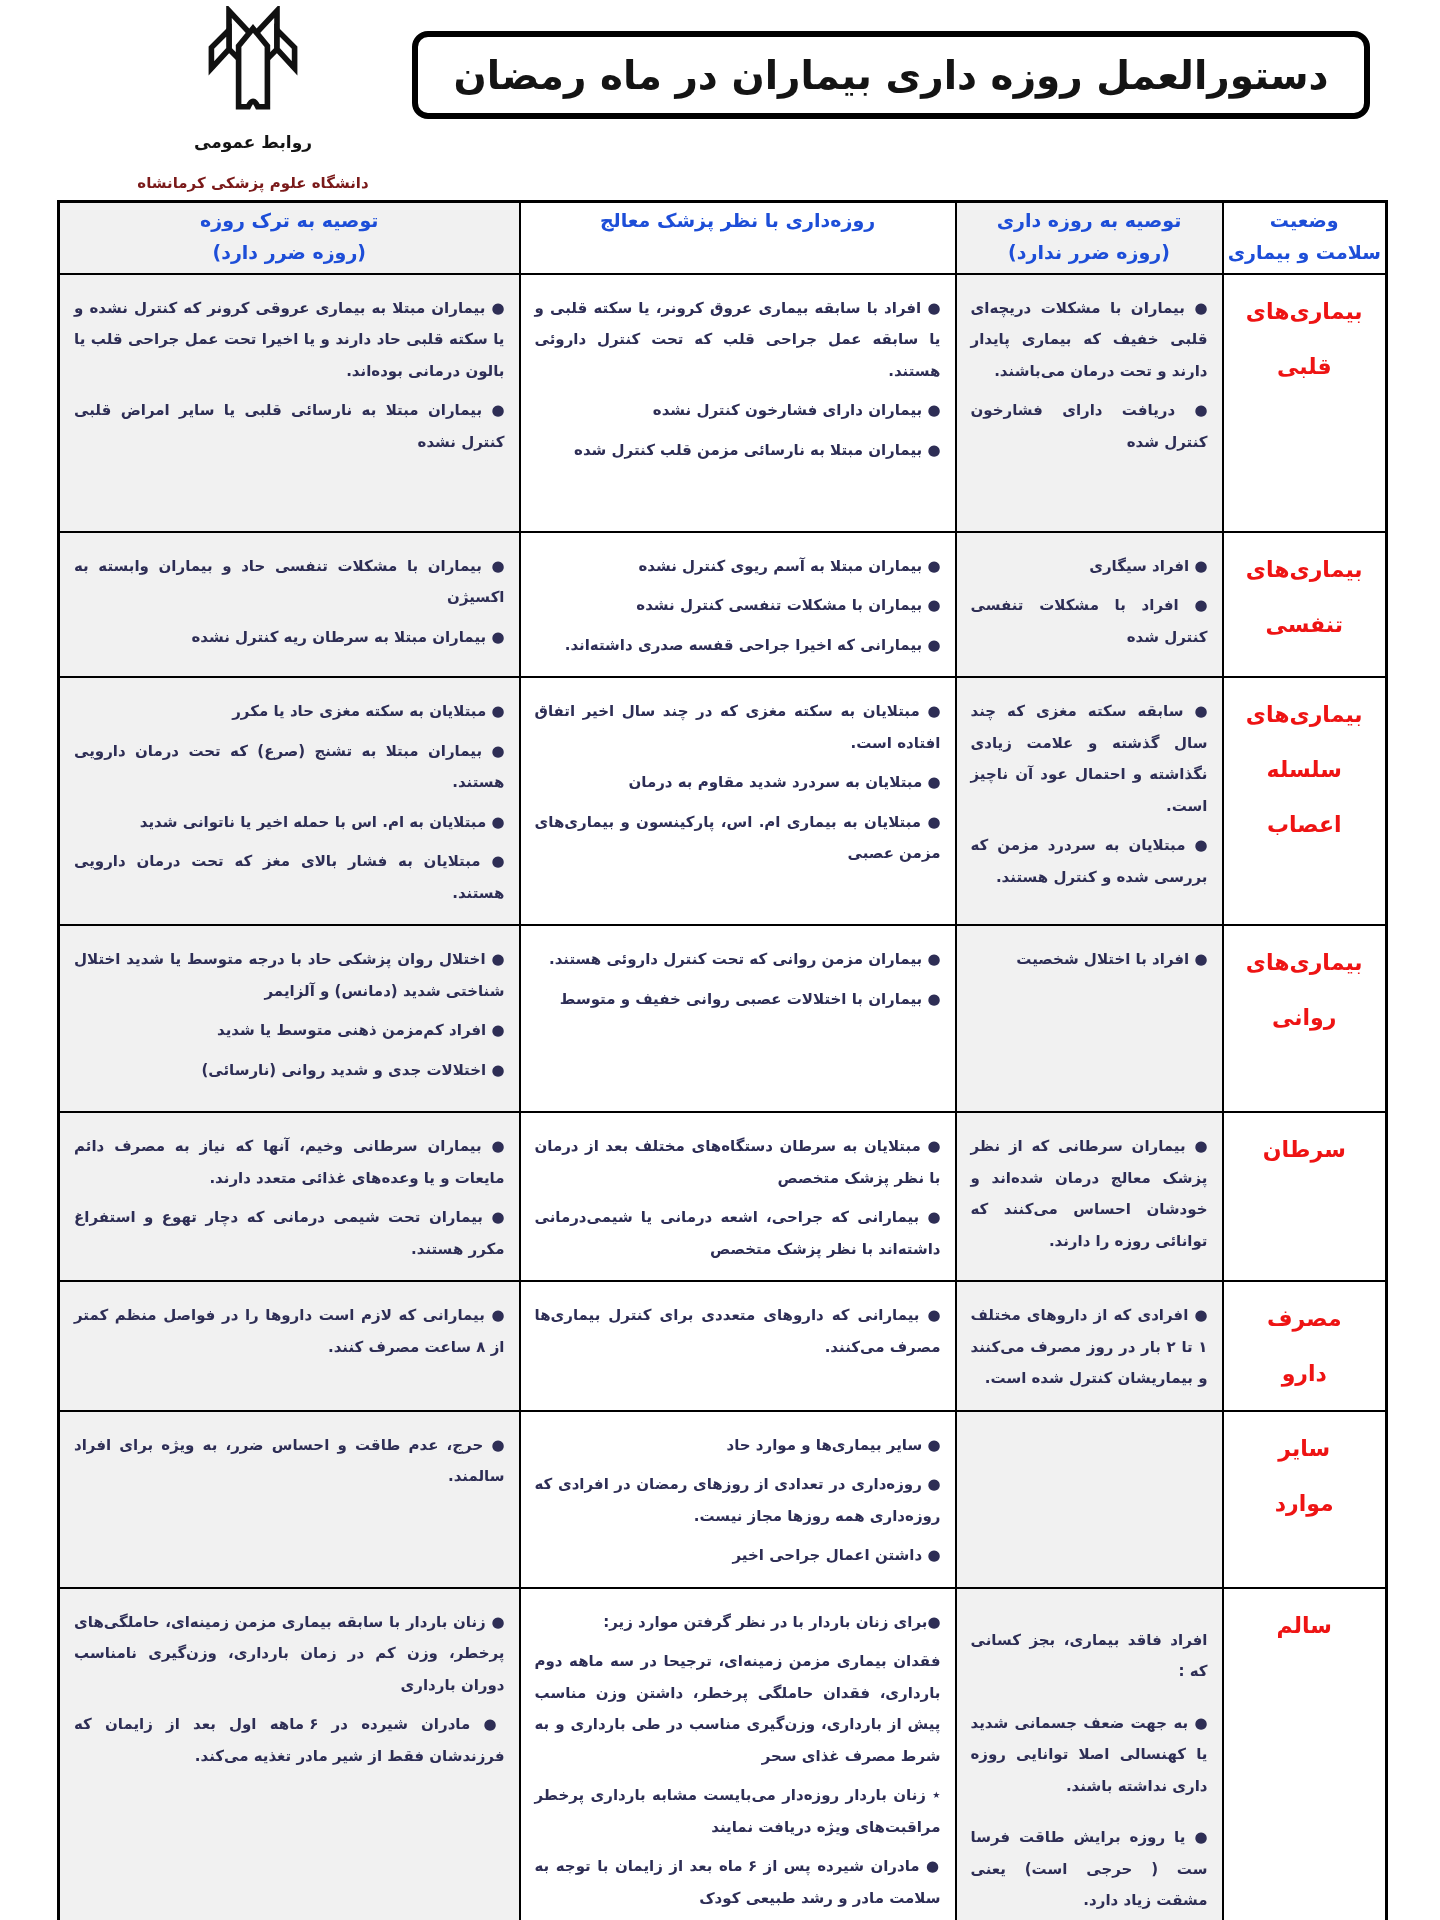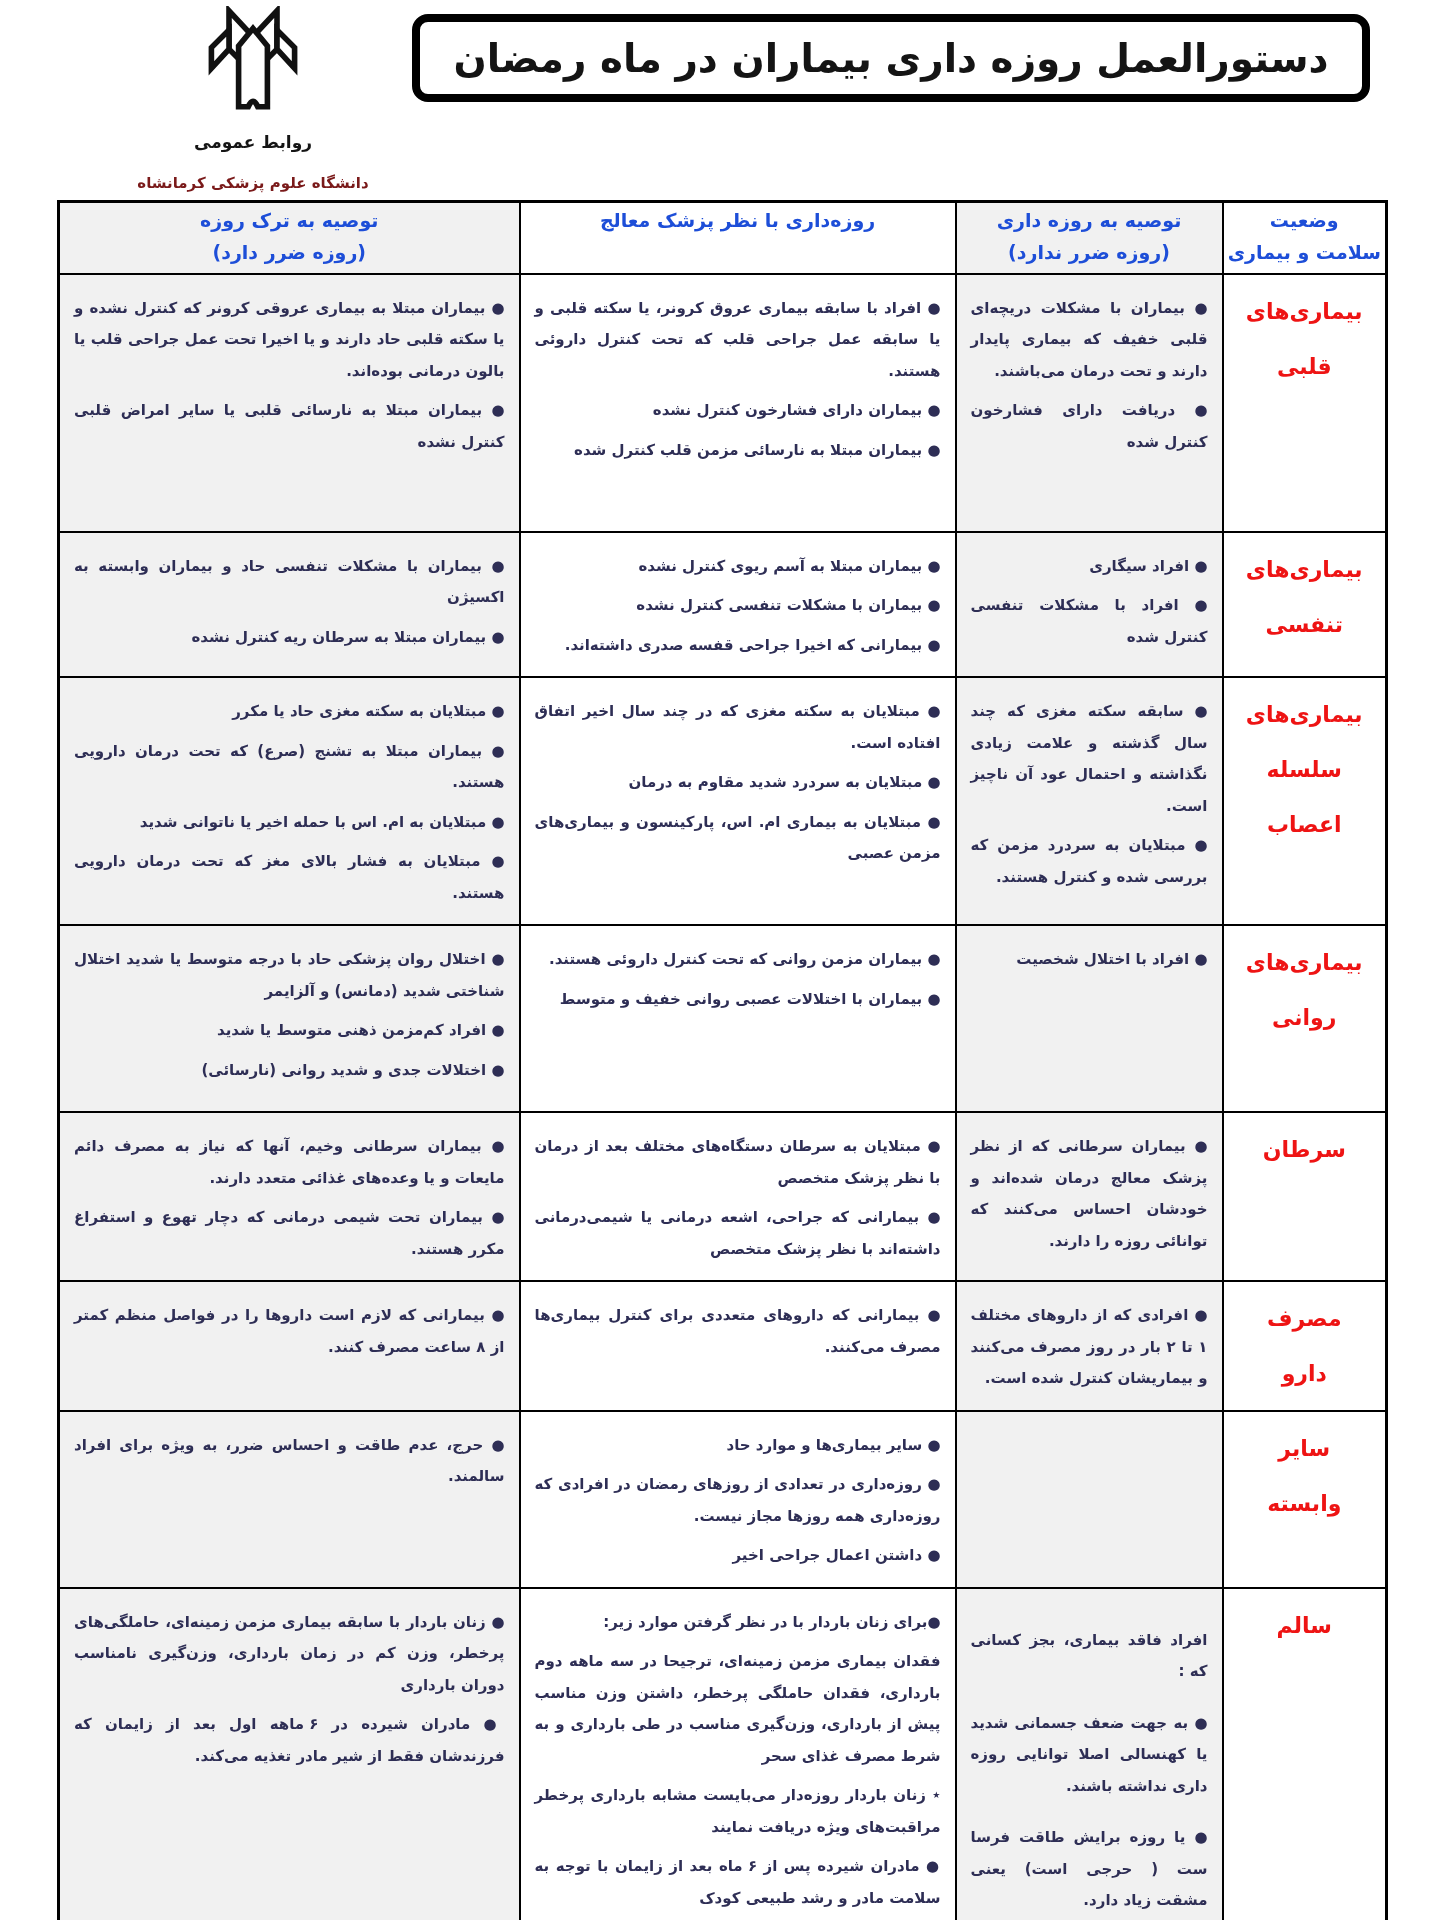--- a/index.html
+++ b/index.html
@@ -17,22 +17,22 @@
   .logo-mark{width:96px;height:104px;display:inline-block;}
   .logo-caption1{
     font-size:17px;font-weight:800;color:#151515;margin-top:18px;
     direction:rtl;
   }
   .logo-caption2{
     font-size:15px;font-weight:800;color:#7a1a1a;margin-top:22px;
     direction:rtl;
   }
   .title-box{
-    position:absolute;left:412px;top:14px;width:958px;height:88px;
-    border:8px solid #000000;border-radius:16px;
+    position:absolute;left:412px;top:31px;width:958px;height:88px;
+    border:6px solid #000000;border-radius:16px;
     display:flex;align-items:center;justify-content:center;
     background:#ffffff;box-sizing:border-box;
   }
   .title-text{
     font-size:39px;font-weight:800;color:#141414;direction:rtl;
     white-space:nowrap;letter-spacing:0;
   }
 
   
   table.guide{
@@ -216,21 +216,21 @@
         </td>
         <td class="body white" data-name="doctor-cell">
           <div class="item" data-name="cell-item">● بیمارانی که داروهای متعددی برای کنترل بیماری‌ها مصرف می‌کنند.</div>
         </td>
         <td class="body gray" data-name="no-fast-cell">
           <div class="item" data-name="cell-item">● بیمارانی که لازم است داروها را در فواصل منظم کمتر از ۸ ساعت مصرف کنند.</div>
         </td>
       </tr>
       <tr data-name="table-row">
         <td class="cat white" data-name="category-cell"><div class="item" data-name="cell-item">سایر
-وابسته</div></td>
+موارد</div></td>
         <td class="body gray" data-name="fast-ok-cell"></td>
         <td class="body white" data-name="doctor-cell">
           <div class="item" data-name="cell-item">● سایر بیماری‌ها و موارد حاد</div>
           <div class="item" data-name="cell-item">● روزه‌داری در تعدادی از روزهای رمضان در افرادی که روزه‌داری همه روزها مجاز نیست.</div>
           <div class="item" data-name="cell-item">● داشتن اعمال جراحی اخیر</div>
         </td>
         <td class="body gray" data-name="no-fast-cell">
           <div class="item" data-name="cell-item">● حرج، عدم طاقت و احساس ضرر، به ویژه برای افراد سالمند.</div>
         </td>
       </tr>

